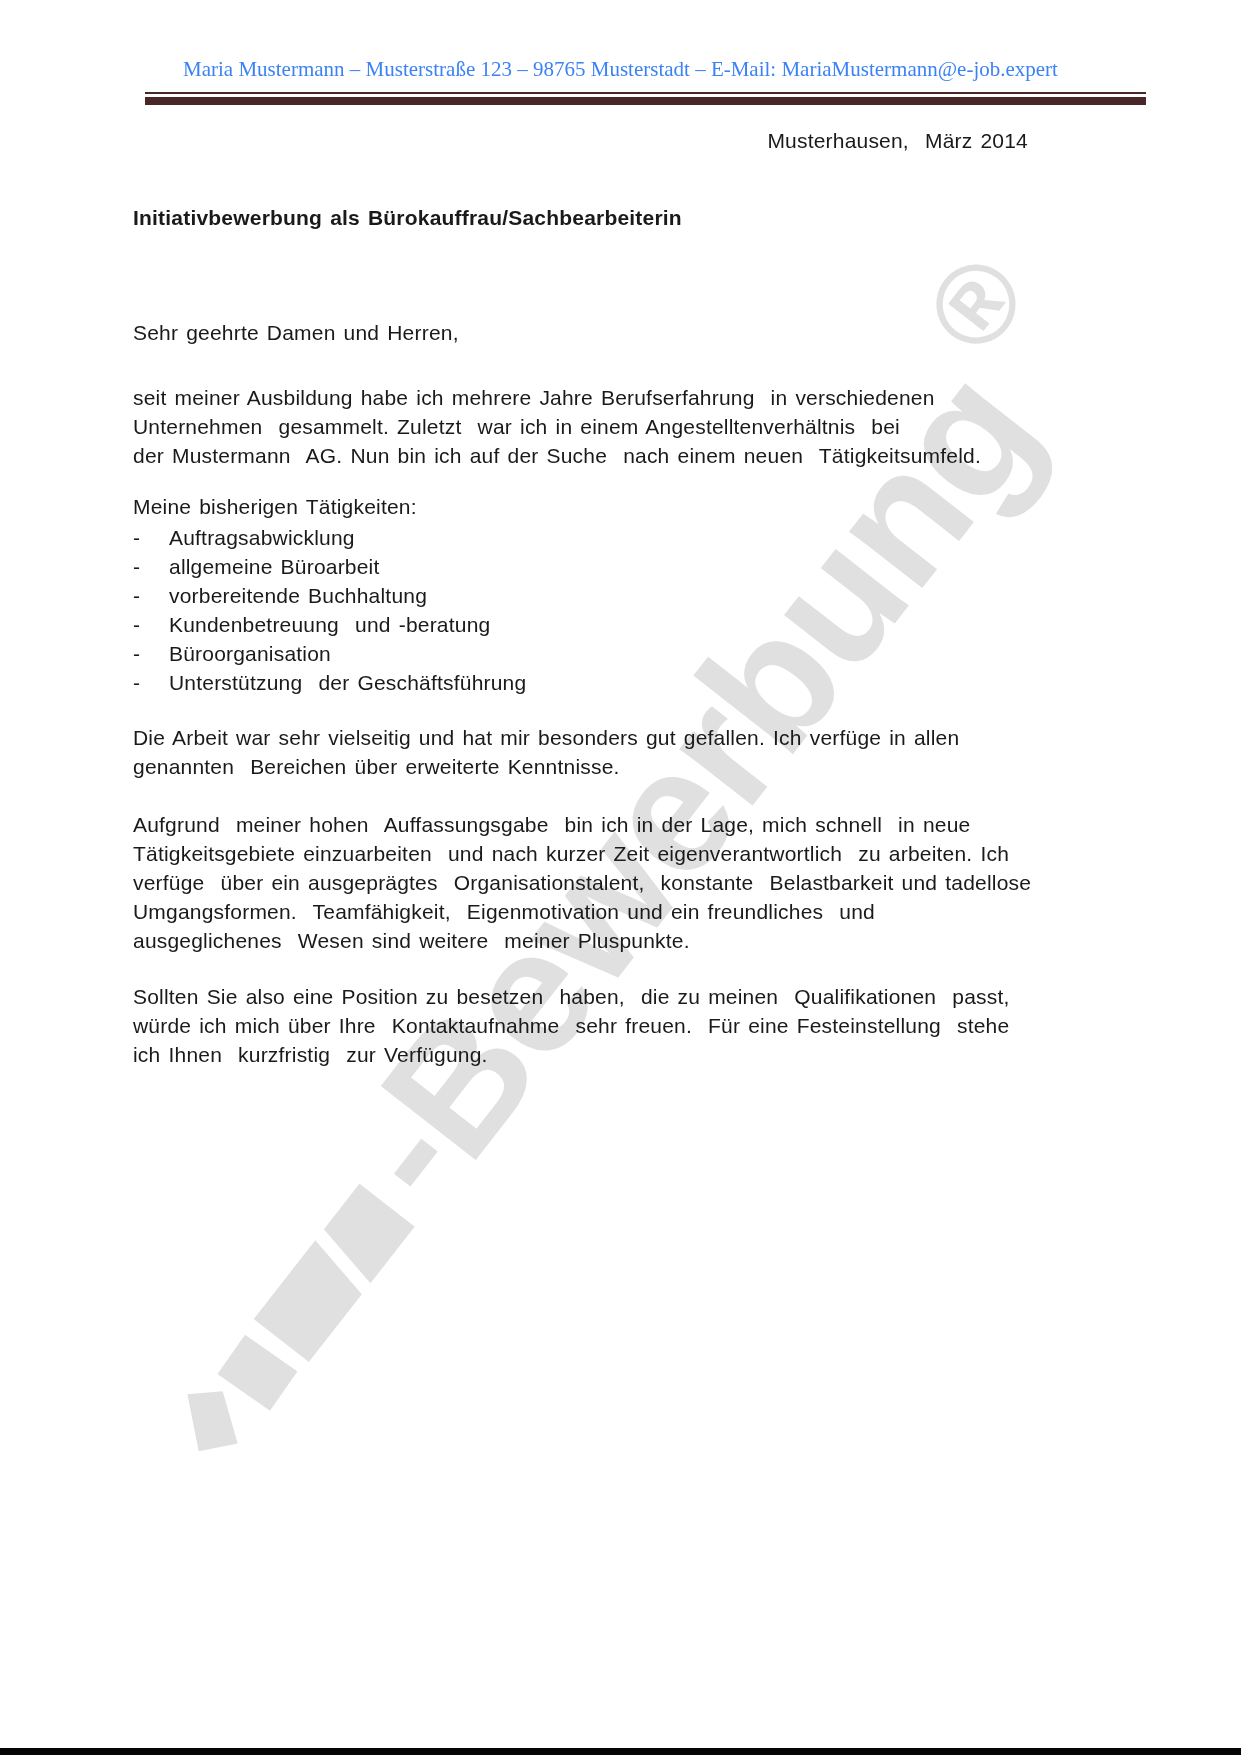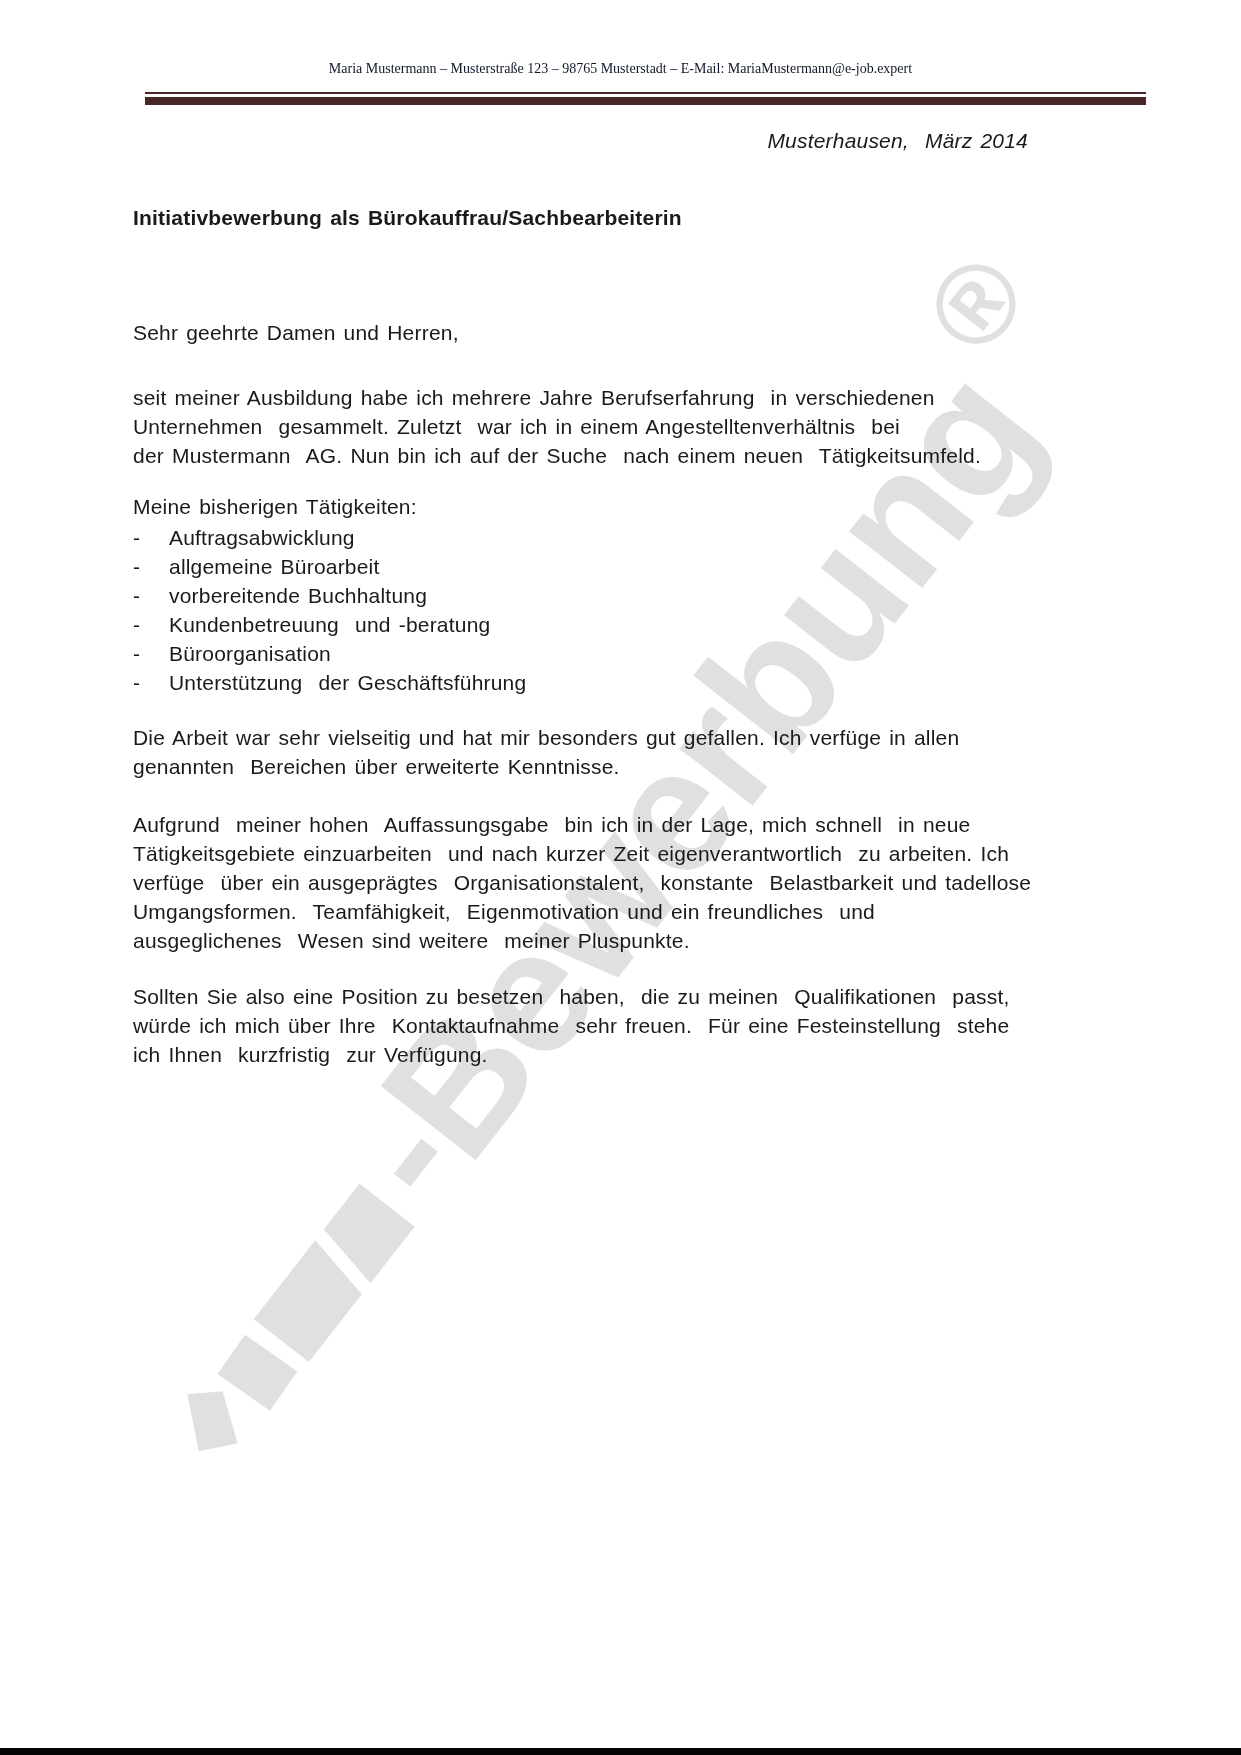--- a/index.html
+++ b/index.html
@@ -25,38 +25,38 @@
   .watermark .pen{margin-right:22px;transform:translateY(14px);}
   .watermark .rmark{
     font-size:112px;display:inline-block;
     transform:translateY(-72px);margin-left:18px;letter-spacing:0;
   }
   
   .letterhead{
     position:absolute;top:52px;left:0;width:100%;
     text-align:center;
     font-family:"Liberation Serif",serif;
-    font-size:14px;line-height:34px;color:#0f172a;
+    font-size:21px;line-height:34px;color:#3b82f6;
     z-index:1;white-space:pre;
   }
   .rule{position:absolute;left:145px;width:1001px;z-index:1;}
   .rule-thin{position:absolute;top:92px;height:2px;background:#4a2727;}
   .rule-thick{position:absolute;top:97px;height:8px;background:#4a2727;}
   
   .content{
     position:absolute;left:133px;top:0;width:895px;height:1755px;
     z-index:1;
   }
   .line{
     position:absolute;left:0;width:100%;
     font-family:"Liberation Sans",sans-serif;
     font-size:21px;line-height:29px;
     color:#1a1a1a;white-space:pre;word-spacing:2px;letter-spacing:0.2px;
   }
-  .date{text-align:right;font-style:italic;}
+  .date{text-align:right;}
   .subject{font-weight:bold;}
   .task-row{display:flex;}
   .task-dash{display:inline-block;width:36px;flex:0 0 36px;}
   .bottom-bar{
     position:absolute;left:0;bottom:0;width:100%;height:7px;
     background:#050505;z-index:2;
   }
 </style>
 </head>
 <body>

